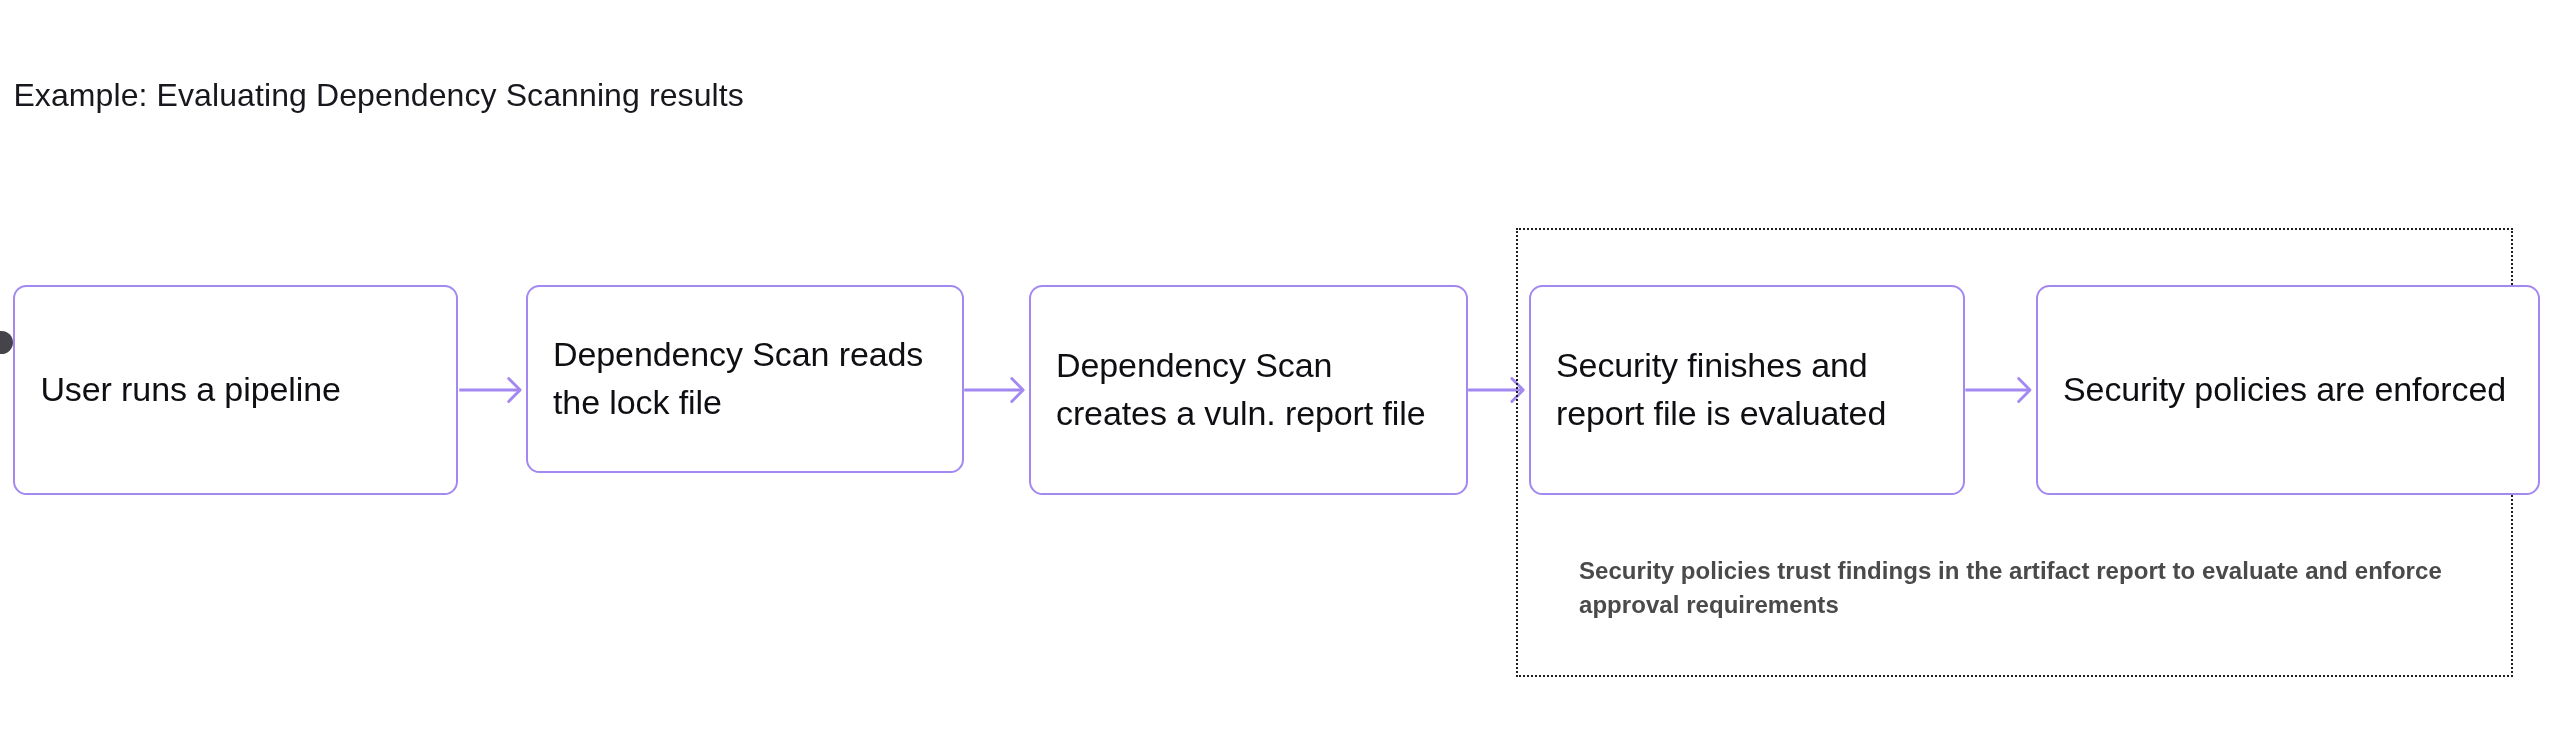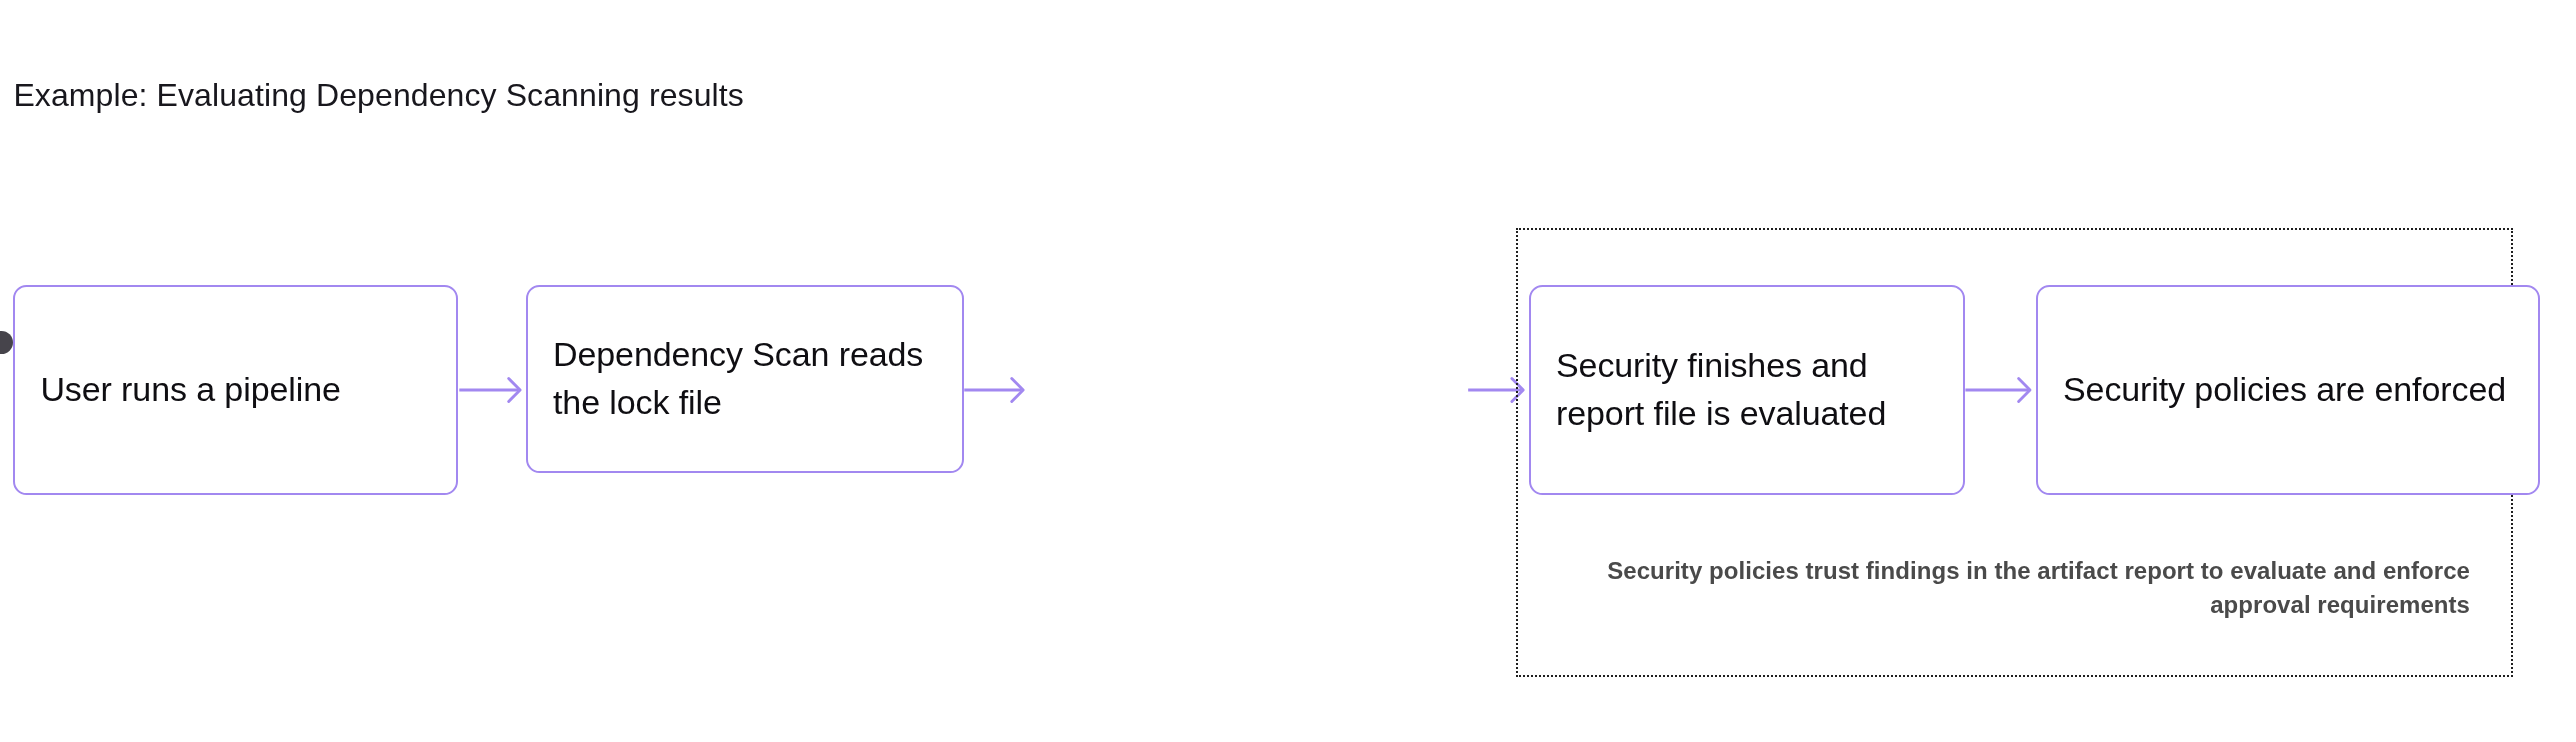--- a/index.html
+++ b/index.html
@@ -76,21 +76,20 @@
   .group-caption {
     position: absolute;
     left: 1579px;
     top: 554px;
     width: 891px;
     font-size: 24px;
     line-height: 1.42;
     font-weight: bold;
     color: #4a4a4a;
     letter-spacing: 0.05px;
-    text-align: right;
   }
 
   
   .connector {
     position: absolute;
     height: 38px;
     top: 371px;
   }
   .connector svg { display: block; overflow: visible; }
 
@@ -134,20 +133,23 @@
     <span class="node-label">Dependency Scan reads the lock file</span>
   </div>
 
   <div class="connector conn-2">
     <svg width="67" height="38" viewBox="0 0 70 40" aria-hidden="true">
       <path d="M0 20 H60" stroke="#a288f0" stroke-width="3" fill="none"></path>
       <path d="M50 8 L62 20 L50 32" stroke="#a288f0" stroke-width="3" fill="none" stroke-linecap="round" stroke-linejoin="round"></path>
     </svg>
   </div>
 
+  <div class="node node-3">
+    <span class="node-label">Dependency Scan creates a vuln. report file</span>
+  </div>
 
   <div class="connector conn-3">
     <svg width="63" height="38" viewBox="0 0 66 40" aria-hidden="true">
       <path d="M0 20 H56" stroke="#a288f0" stroke-width="3" fill="none"></path>
       <path d="M46 8 L58 20 L46 32" stroke="#a288f0" stroke-width="3" fill="none" stroke-linecap="round" stroke-linejoin="round"></path>
     </svg>
   </div>
 
   <div class="group-box"></div>
 

